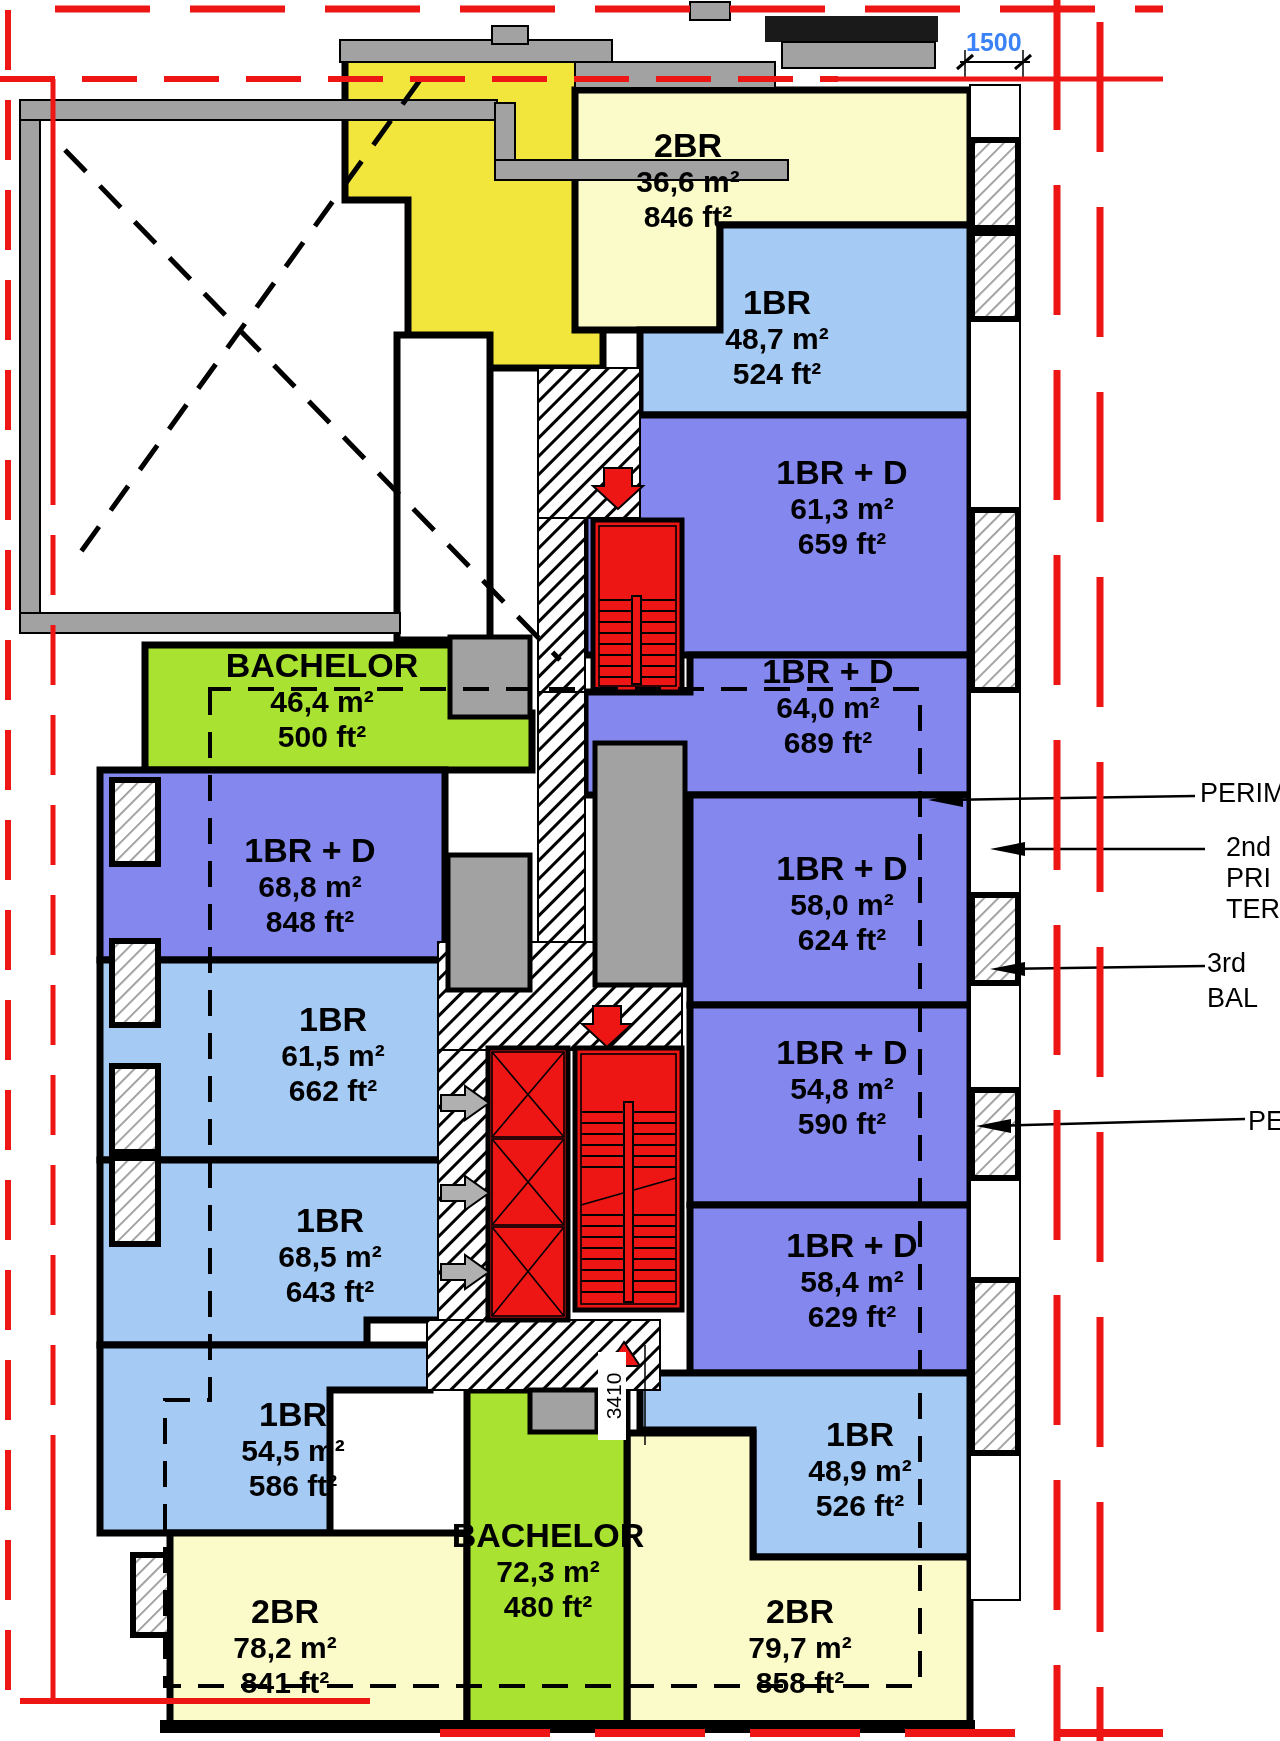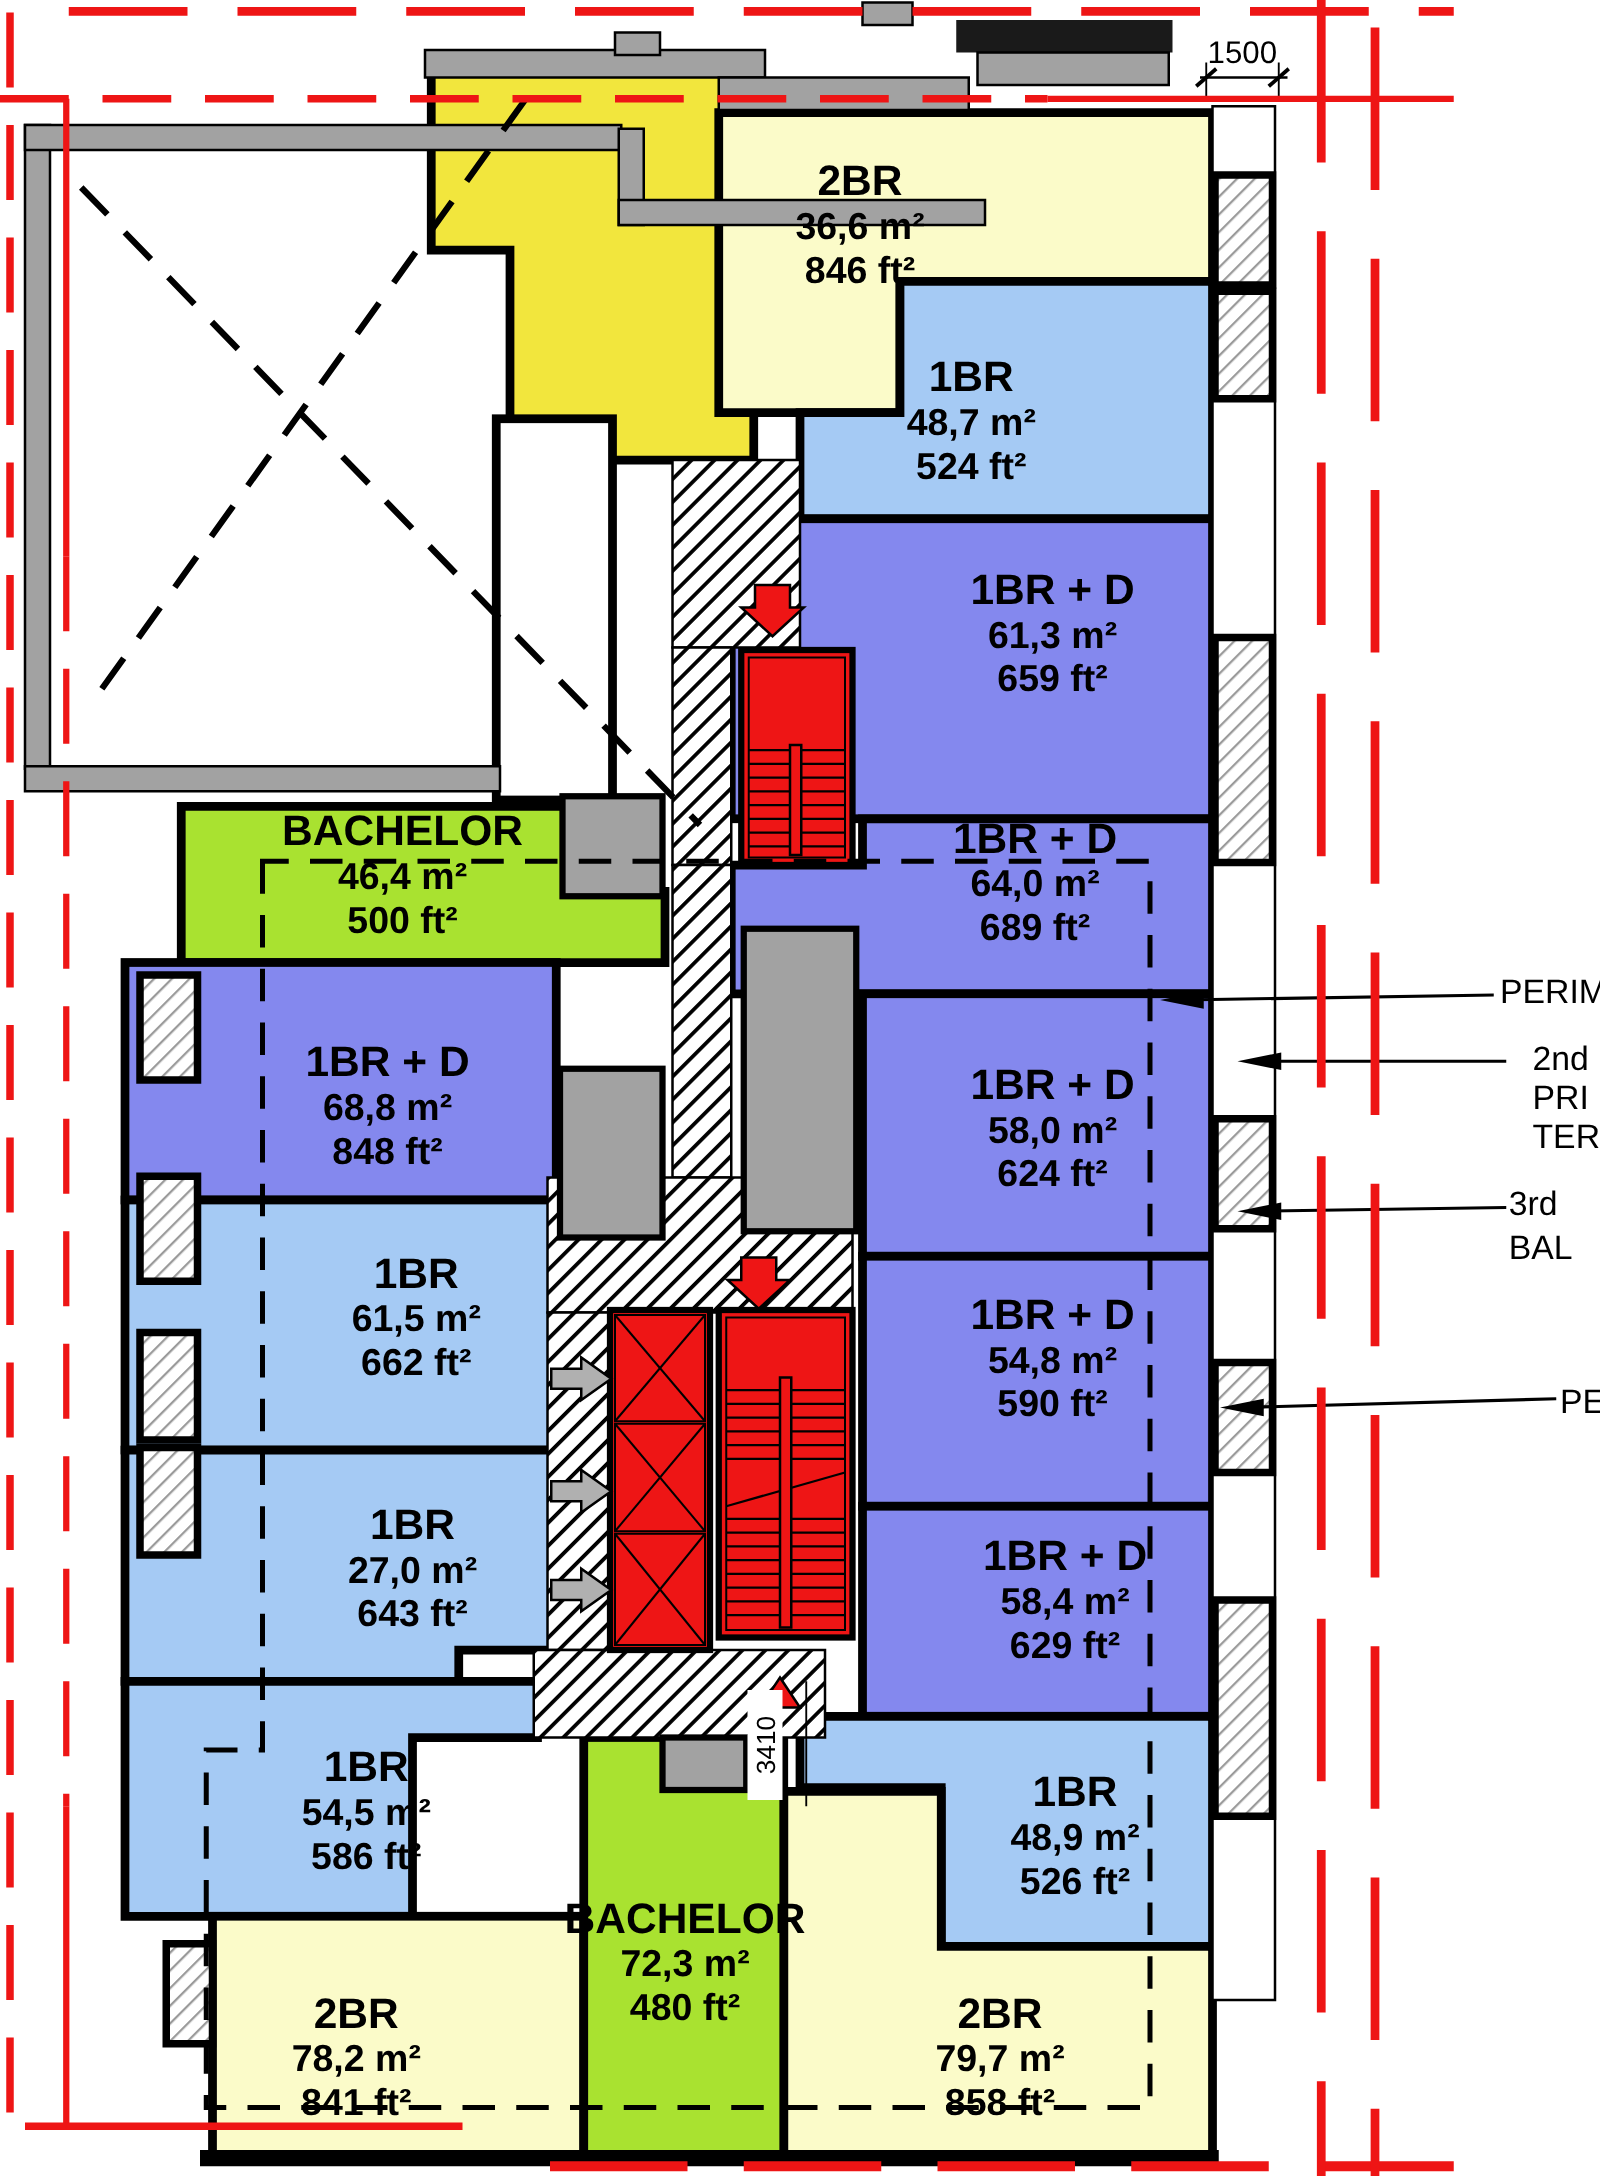--- a/index.html
+++ b/index.html
@@ -19,21 +19,21 @@
   .wall2{stroke:#000;stroke-width:2;}
   .wall5{stroke:#000;stroke-width:5;}
   .thin{stroke:#000;stroke-width:1.6;fill:none;}
   .redline{stroke:var(--c-red,#ee1515);fill:none;}
   .blk{stroke:#000;fill:none;}
   .ulabel{position:absolute;transform:translateX(-50%);text-align:center;
           line-height:1.16;white-space:nowrap;color:#000;z-index:30;}
   .uname{font-size:34px;font-weight:700;}
   .uarea{font-size:30px;font-weight:700;}
   .ann{position:absolute;font-size:27px;color:#000;white-space:nowrap;line-height:31px;z-index:30;}
-  .dim{position:absolute;font-size:25px;color:#000000;white-space:nowrap;z-index:30;}
+  .dim{position:absolute;font-size:25px;color:#3b82f6;white-space:nowrap;z-index:30;font-weight:bold;}
   .dim-rot{position:absolute;font-size:21px;color:#000;white-space:nowrap;z-index:30;
            transform:rotate(-90deg);transform-origin:center;}
 </style>
 </head>
 <body>
 
 <div id="canvas">
 
 <svg id="plan-svg" width="1280" height="1741" viewBox="0 0 1280 1741">
   <defs>
@@ -278,21 +278,21 @@
     <div class="uarea">68,8 m²</div>
     <div class="uarea">848 ft²</div>
   </div>
   <div class="ulabel" style="left:333px;top:1000px">
     <div class="uname">1BR</div>
     <div class="uarea">61,5 m²</div>
     <div class="uarea">662 ft²</div>
   </div>
   <div class="ulabel" style="left:330px;top:1201px">
     <div class="uname">1BR</div>
-    <div class="uarea">27,0 m²</div>
+    <div class="uarea">68,5 m²</div>
     <div class="uarea">643 ft²</div>
   </div>
   <div class="ulabel" style="left:293px;top:1395px">
     <div class="uname">1BR</div>
     <div class="uarea">54,5 m²</div>
     <div class="uarea">586 ft²</div>
   </div>
   <div class="ulabel" style="left:285px;top:1592px">
     <div class="uname">2BR</div>
     <div class="uarea">78,2 m²</div>

